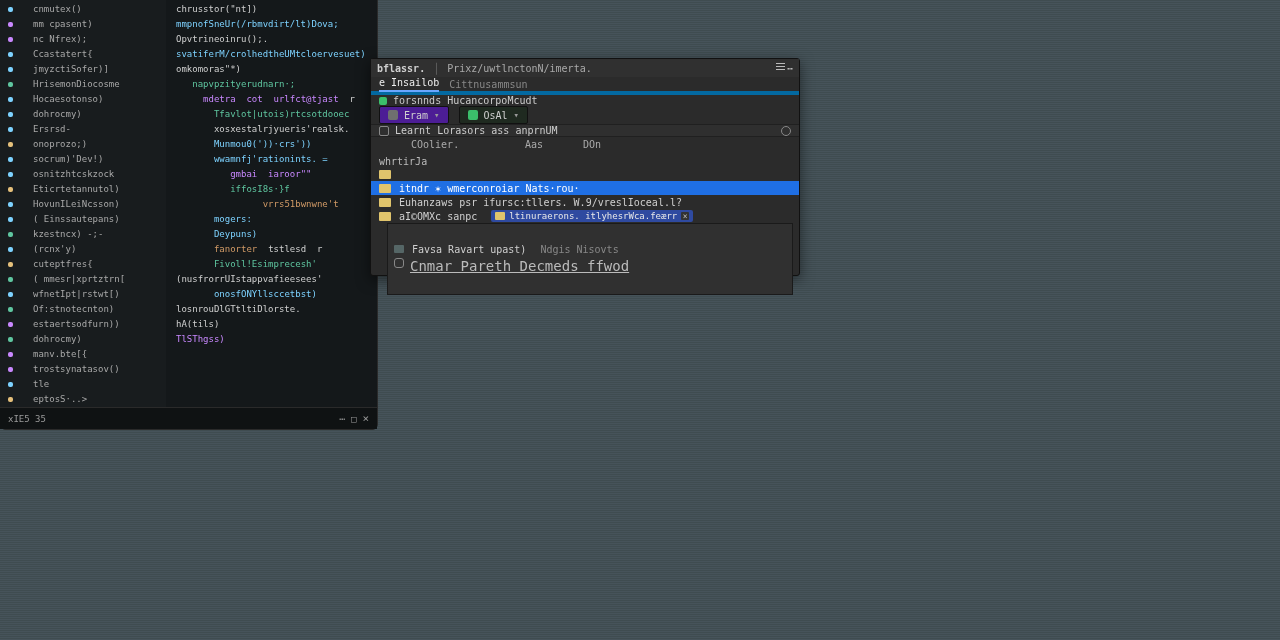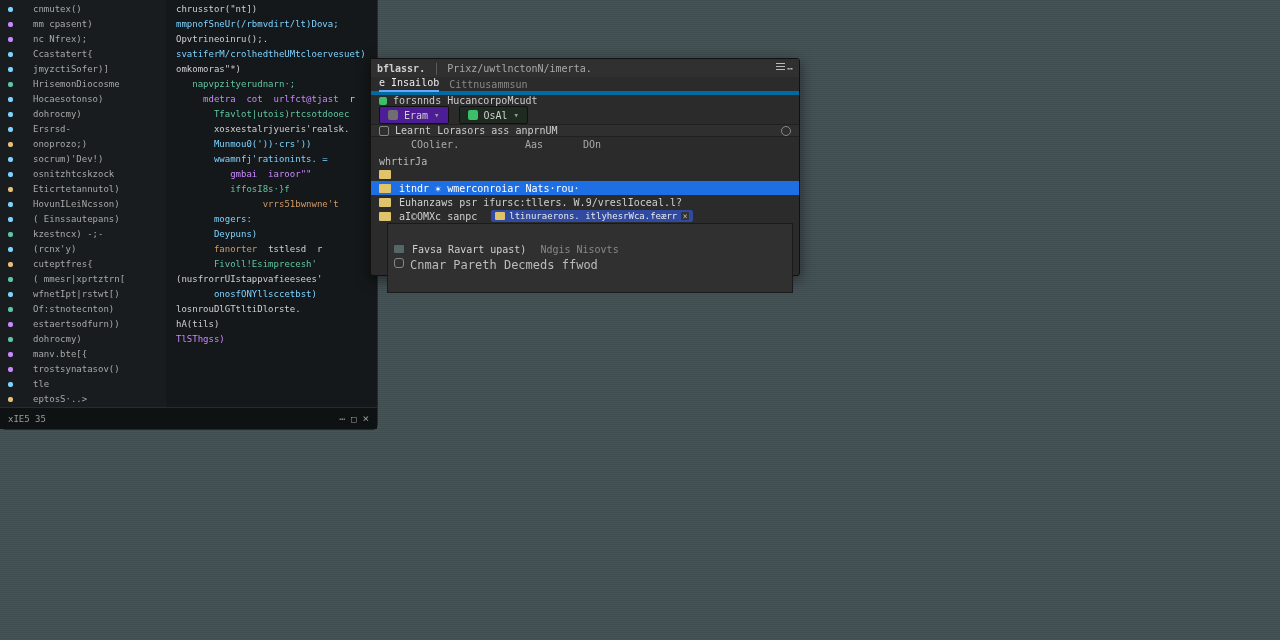--- a/index.html
+++ b/index.html
@@ -129,21 +129,21 @@
 .subpanel {
   margin-left:16px; margin-right:6px; background:#303030;
   border:1px solid #1a1a1a; padding:18px 0;
 }
 .subpanel .navrow { height:14px; padding:2px 6px; }
 .subpanel .navrow .lead { width:10px; height:8px; background:#566; border-radius:1px;}
 .minilbl { color:#888; margin-left:6px; }
 
 
 .subpanel .foot {
-  display:flex; gap:6px; align-items:flex-start; padding:2px 6px; font-size:12px; color:#bbb;
+  display:flex; gap:6px; align-items:flex-start; padding:2px 6px; font-size:14px; color:#bbb;text-decoration:underline;
 }
 .subpanel .foot .gear { width:10px; height:10px; border:1px solid #888; border-radius:3px; }
 </style>
 </head>
 <body>
 
 <div id="ide">
   <div id="ide-body">
     <div id="outline">
         <div class="row">

